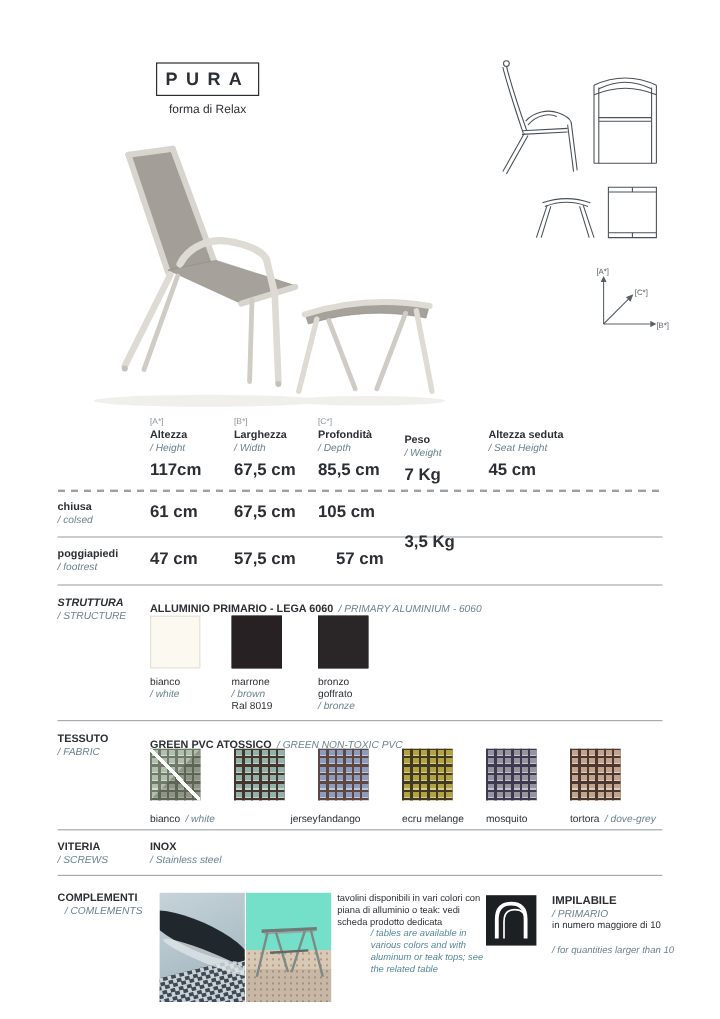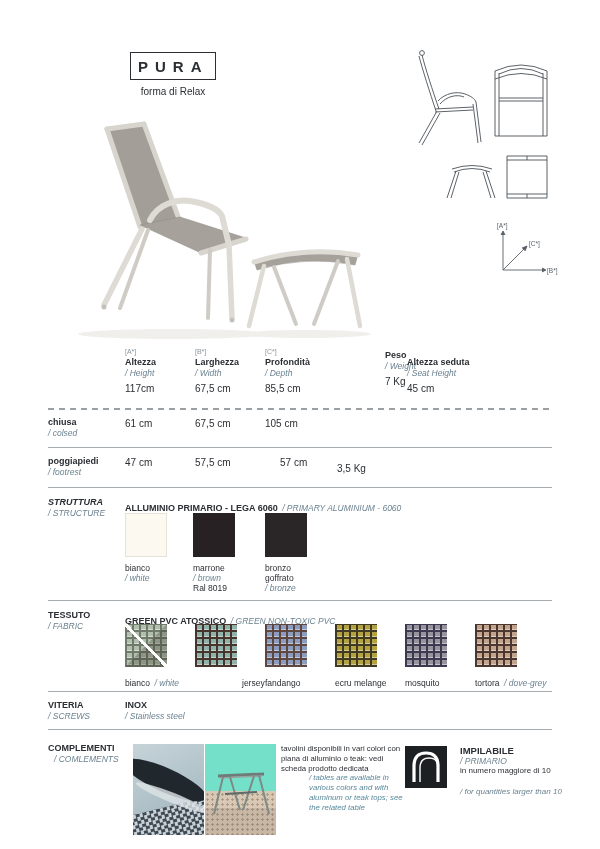--- a/index.html
+++ b/index.html
@@ -9,21 +9,21 @@
   
   .logo-box { position:absolute; left:130px; top:52px; width:86px; height:28px; border:1.5px solid #2b2e33; display:flex; align-items:center; justify-content:flex-start; }
   .logo-text { font-weight:bold; font-size:15px; letter-spacing:7px; padding-left:7px; color:#2b2e33; }
   .tagline { position:absolute; left:113px; top:86px; width:120px; text-align:center; font-size:10px; color:#2b2e33; }
 
   
   .lbl-it { font-weight:bold; font-size:9px; line-height:10.5px; color:#2b2e33; }
   .lbl-it.i { font-style:italic; }
   .lbl-en { font-style:italic; font-size:8.5px; line-height:10px; color:#6b8290; }
   .key { font-size:7px; line-height:11px; color:#8a949c; min-height:11px; }
-  .val { font-weight:normal; font-size:10px; color:#2b2e33; }
+  .val { font-weight:bold; font-size:14px; color:#2b2e33; }
   .hdr-it { font-weight:bold; font-size:9px; color:#2b2e33; }
   .hdr-en { font-style:italic; font-size:8.5px; color:#6b8290; }
 
   .abs { position:absolute; }
 
   
   .rule { position:absolute; left:48px; width:504px; height:1px; background:#a6abaf; }
   .rule-dashed { position:absolute; left:48px; width:504px; height:2px;
     background:repeating-linear-gradient(90deg,#9aa0a4 0 6px,transparent 6px 11px); }
 
@@ -171,21 +171,21 @@
     <div class="lbl-it">Larghezza</div>
     <div class="lbl-en">/ Width</div>
     <span class="val">67,5 cm</span>
   </div>
   <div class="dimcol" style="left:265px; top:346px;">
     <div class="key">[C*]</div>
     <div class="lbl-it">Profondità</div>
     <div class="lbl-en">/ Depth</div>
     <span class="val">85,5 cm</span>
   </div>
-  <div class="dimcol" style="left:337px; top:339px;margin-left:48px;">
+  <div class="dimcol" style="left:337px; top:350px;">
     <div class="key"></div>
     <div class="lbl-it">Peso</div>
     <div class="lbl-en">/ Weight</div>
     <span class="val">7 Kg</span>
   </div>
   <div class="dimcol" style="left:407px; top:346px; width:80px;">
     <div class="key"></div>
     <div class="lbl-it">Altezza seduta</div>
     <div class="lbl-en">/ Seat Height</div>
     <span class="val">45 cm</span>
@@ -203,21 +203,21 @@
 
   <div class="rule" style="top:447px;"></div>
 
   <div class="abs" style="left:48px; top:456px; width:74px;">
     <div class="lbl-it">poggiapiedi</div>
     <div class="lbl-en">/ footrest</div>
   </div>
   <span class="val abs" style="left:125px; top:457px;">47 cm</span>
   <span class="val abs" style="left:195px; top:457px;">57,5 cm</span>
   <span class="val abs" style="left:265px; top:457px;padding-left:15px;">57 cm</span>
-  <span class="val abs" style="left:337px; top:463px;">3,5 Kg</span>
+  <span class="val abs" style="left:337px; top:443px;">3,5 Kg</span>
 
   <div class="rule" style="top:487px;"></div>
 
   <div class="abs" style="left:48px; top:497px; width:74px;">
     <div class="lbl-it i">STRUTTURA</div>
     <div class="lbl-en">/ STRUCTURE</div>
   </div>
   <div class="abs" style="left:125px; top:497px; width:420px;">
     <span class="hdr-it">ALLUMINIO PRIMARIO - LEGA 6060</span>
     <span class="hdr-en">/ PRIMARY ALUMINIUM - 6060</span>

